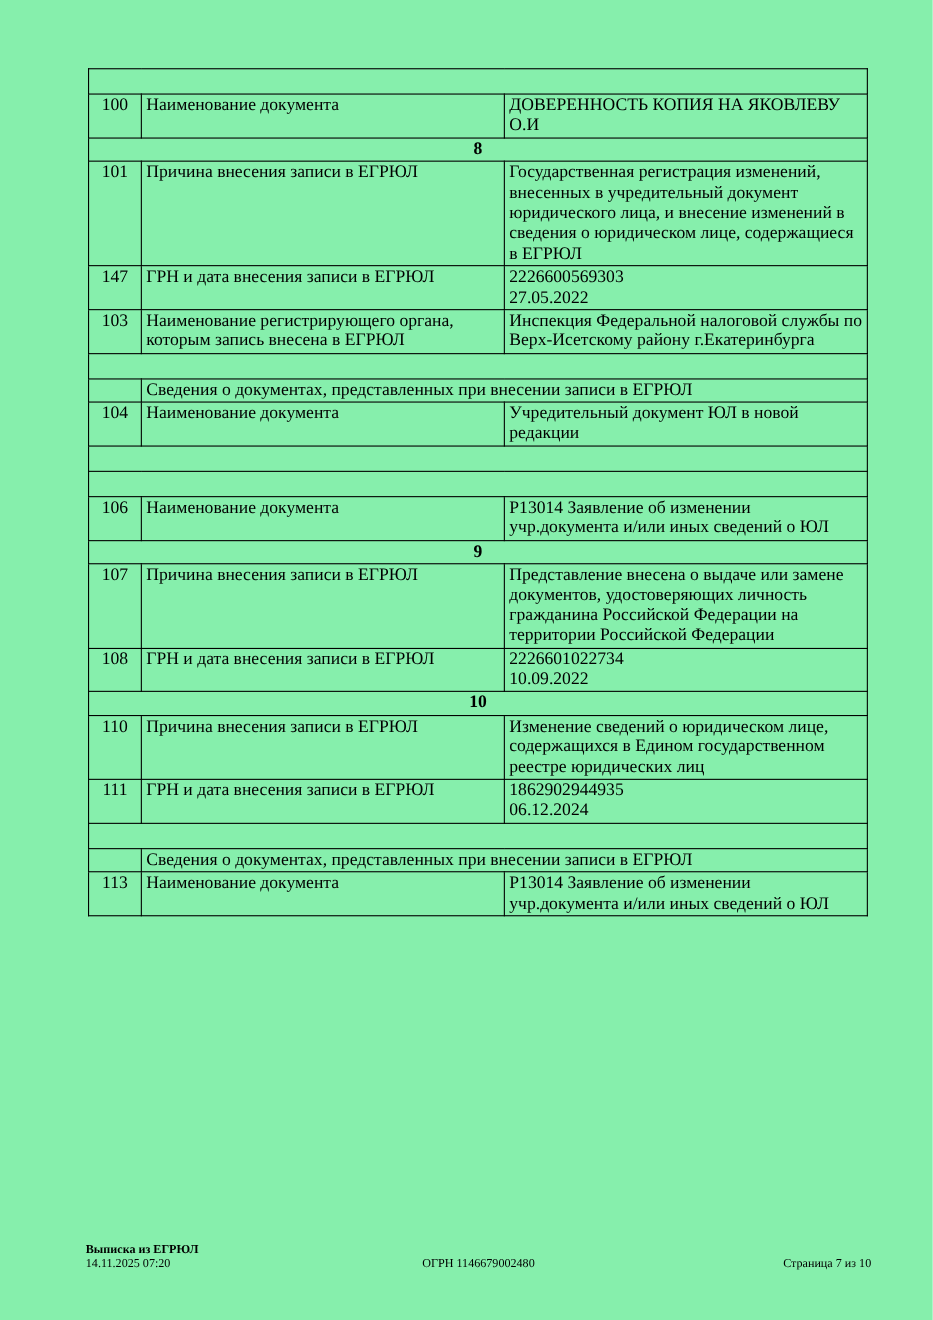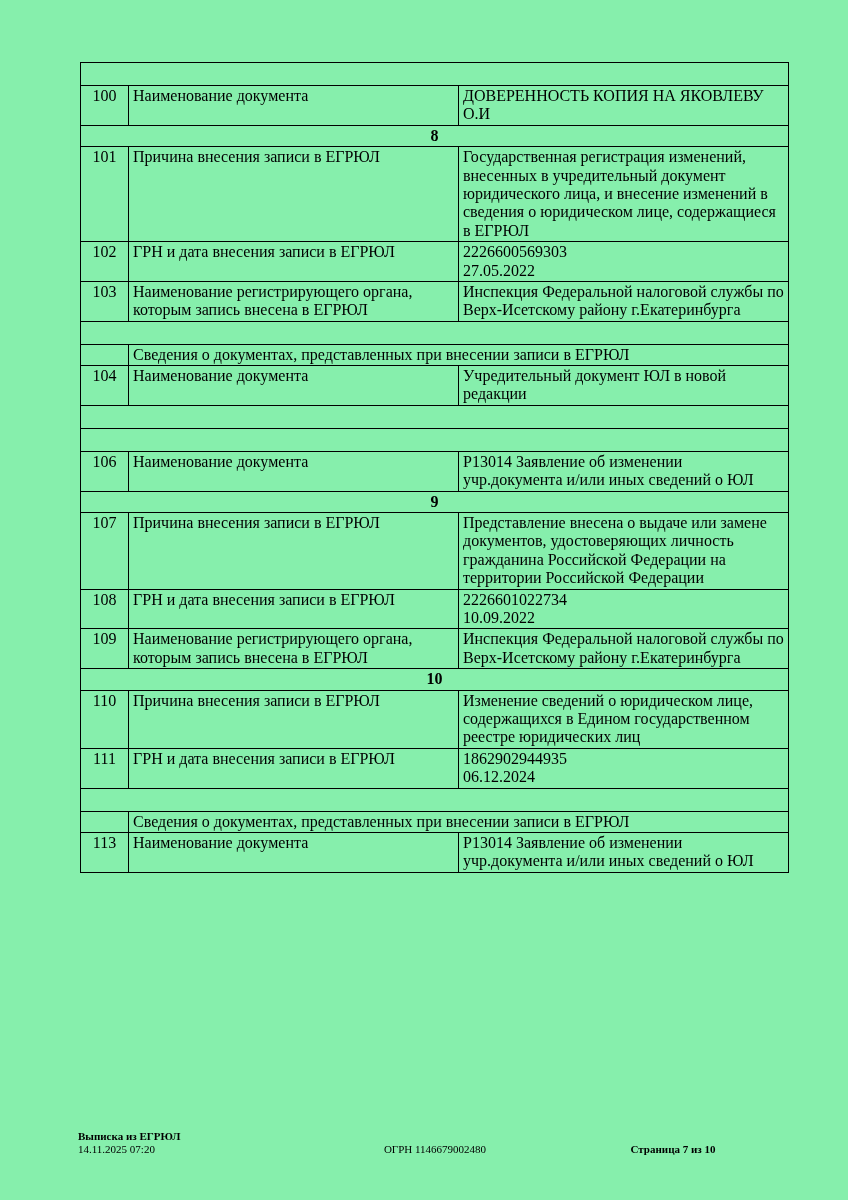--- a/index.html
+++ b/index.html
@@ -40,21 +40,21 @@
     left: 78px; top: 1130px;
     width: 714px;
     display: flex;
     align-items: flex-end;
     font-size: 11px;
     line-height: 1.15;
   }
   .footer-left   { flex: 1; text-align: left; }
   .footer-left .f-title { font-weight: bold; }
   .footer-center { flex: 1; text-align: center; }
-  .footer-right  { flex: 1; text-align: center; font-weight: bold; }
+  .footer-right  { flex: 1; text-align: right; }
 </style>
 </head>
 <body>
 
 <div class="page">
 
   <table class="egrul">
     <colgroup>
       <col style="width:48px">
       <col style="width:330px">
@@ -75,21 +75,21 @@
           <td class="group-cell" colspan="3">8</td>
         </tr>
         <tr>
           <td class="num-cell">101</td>
           <td class="label-cell">Причина внесения записи в ЕГРЮЛ</td>
           <td class="value-cell">
             <div>Государственная регистрация изменений, внесенных в учредительный документ юридического лица, и внесение изменений в сведения о юридическом лице, содержащиеся в ЕГРЮЛ</div>
           </td>
         </tr>
         <tr>
-          <td class="num-cell">102</td>
+          <td class="num-cell">147</td>
           <td class="label-cell">ГРН и дата внесения записи в ЕГРЮЛ</td>
           <td class="value-cell">
             <div>2226600569303</div>
             <div>27.05.2022</div>
           </td>
         </tr>
         <tr>
           <td class="num-cell">103</td>
           <td class="label-cell">Наименование регистрирующего органа, которым запись внесена в ЕГРЮЛ</td>
           <td class="value-cell">
@@ -135,27 +135,20 @@
         </tr>
         <tr>
           <td class="num-cell">108</td>
           <td class="label-cell">ГРН и дата внесения записи в ЕГРЮЛ</td>
           <td class="value-cell">
             <div>2226601022734</div>
             <div>10.09.2022</div>
           </td>
         </tr>
         <tr>
-          <td class="num-cell">109</td>
-          <td class="label-cell">Наименование регистрирующего органа, которым запись внесена в ЕГРЮЛ</td>
-          <td class="value-cell">
-            <div>Инспекция Федеральной налоговой службы по Верх-Исетскому району г.Екатеринбурга</div>
-          </td>
-        </tr>
-        <tr>
           <td class="group-cell" colspan="3">10</td>
         </tr>
         <tr>
           <td class="num-cell">110</td>
           <td class="label-cell">Причина внесения записи в ЕГРЮЛ</td>
           <td class="value-cell">
             <div>Изменение сведений о юридическом лице, содержащихся в Едином государственном реестре юридических лиц</div>
           </td>
         </tr>
         <tr>

